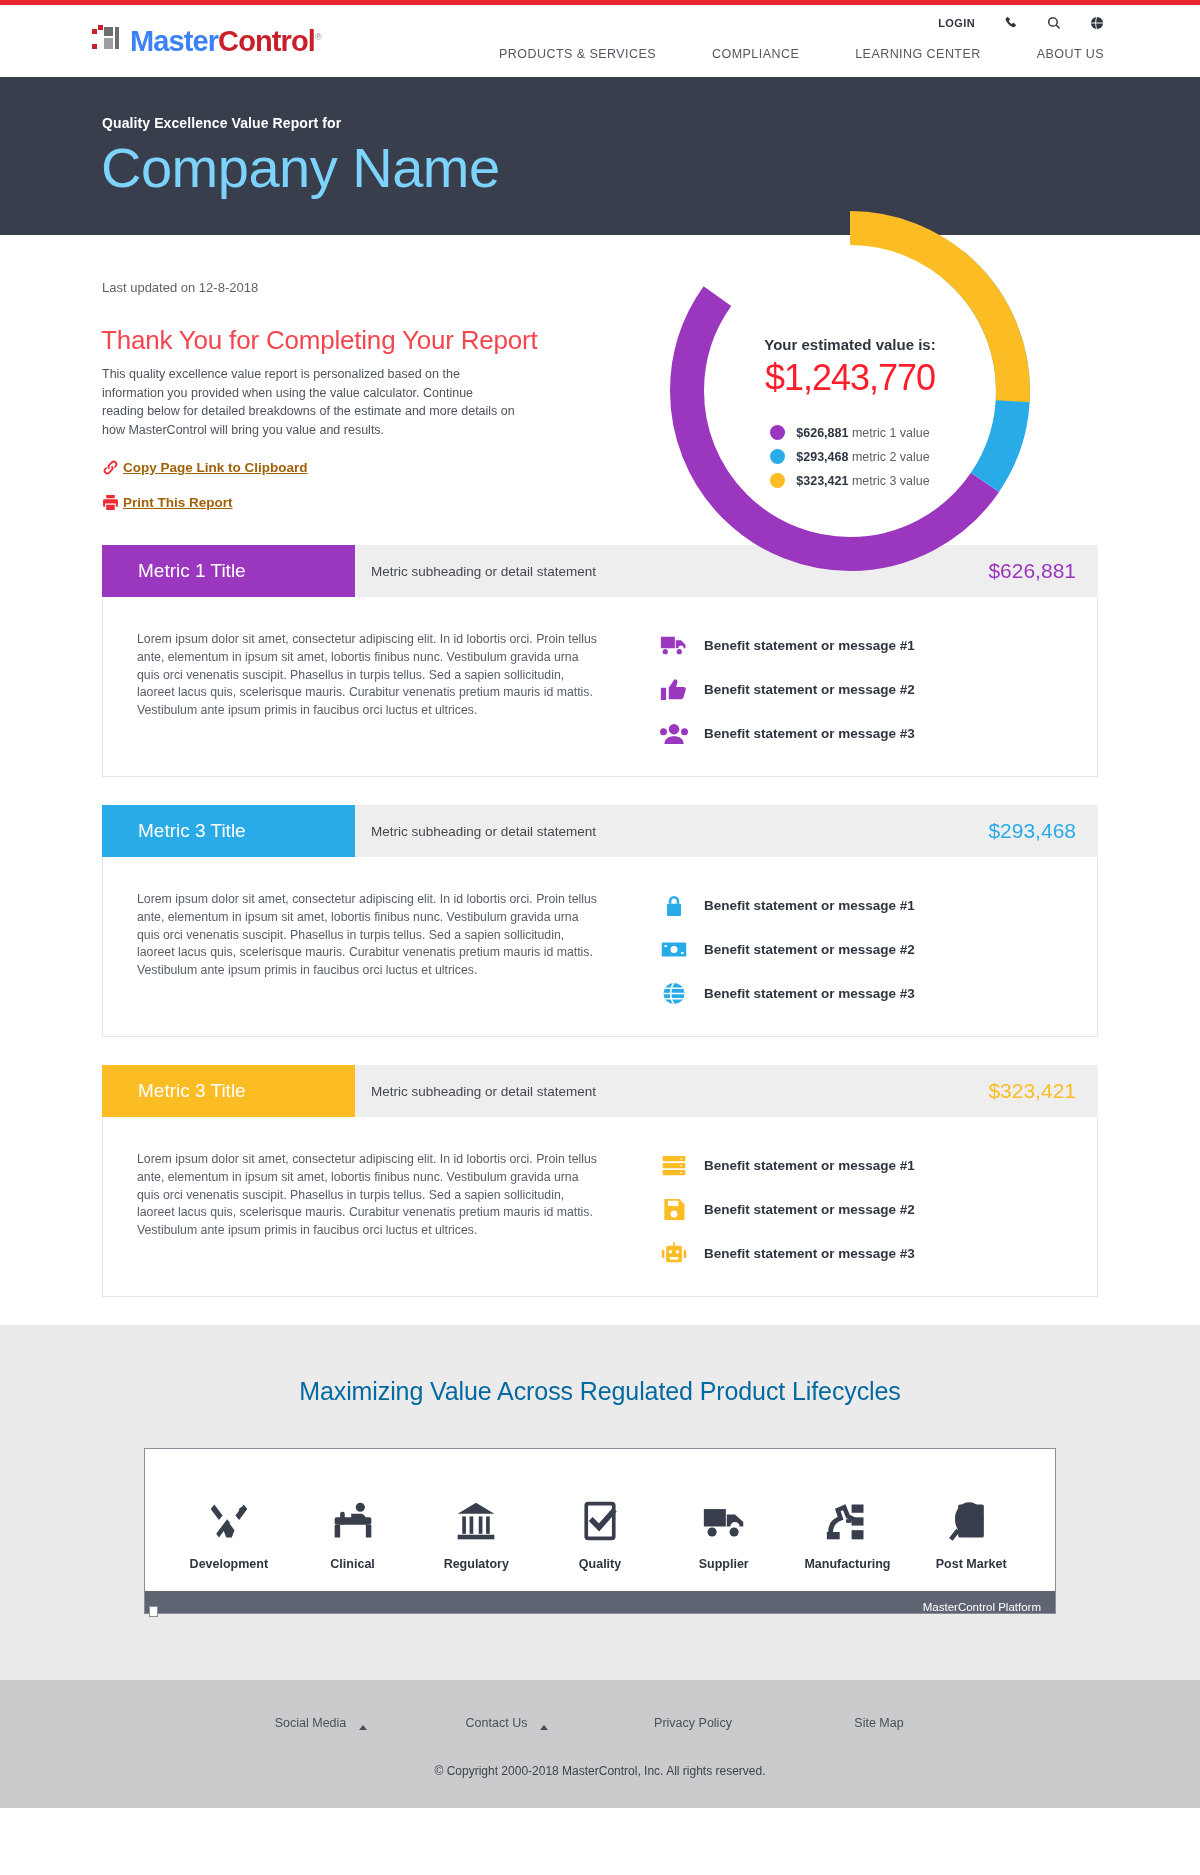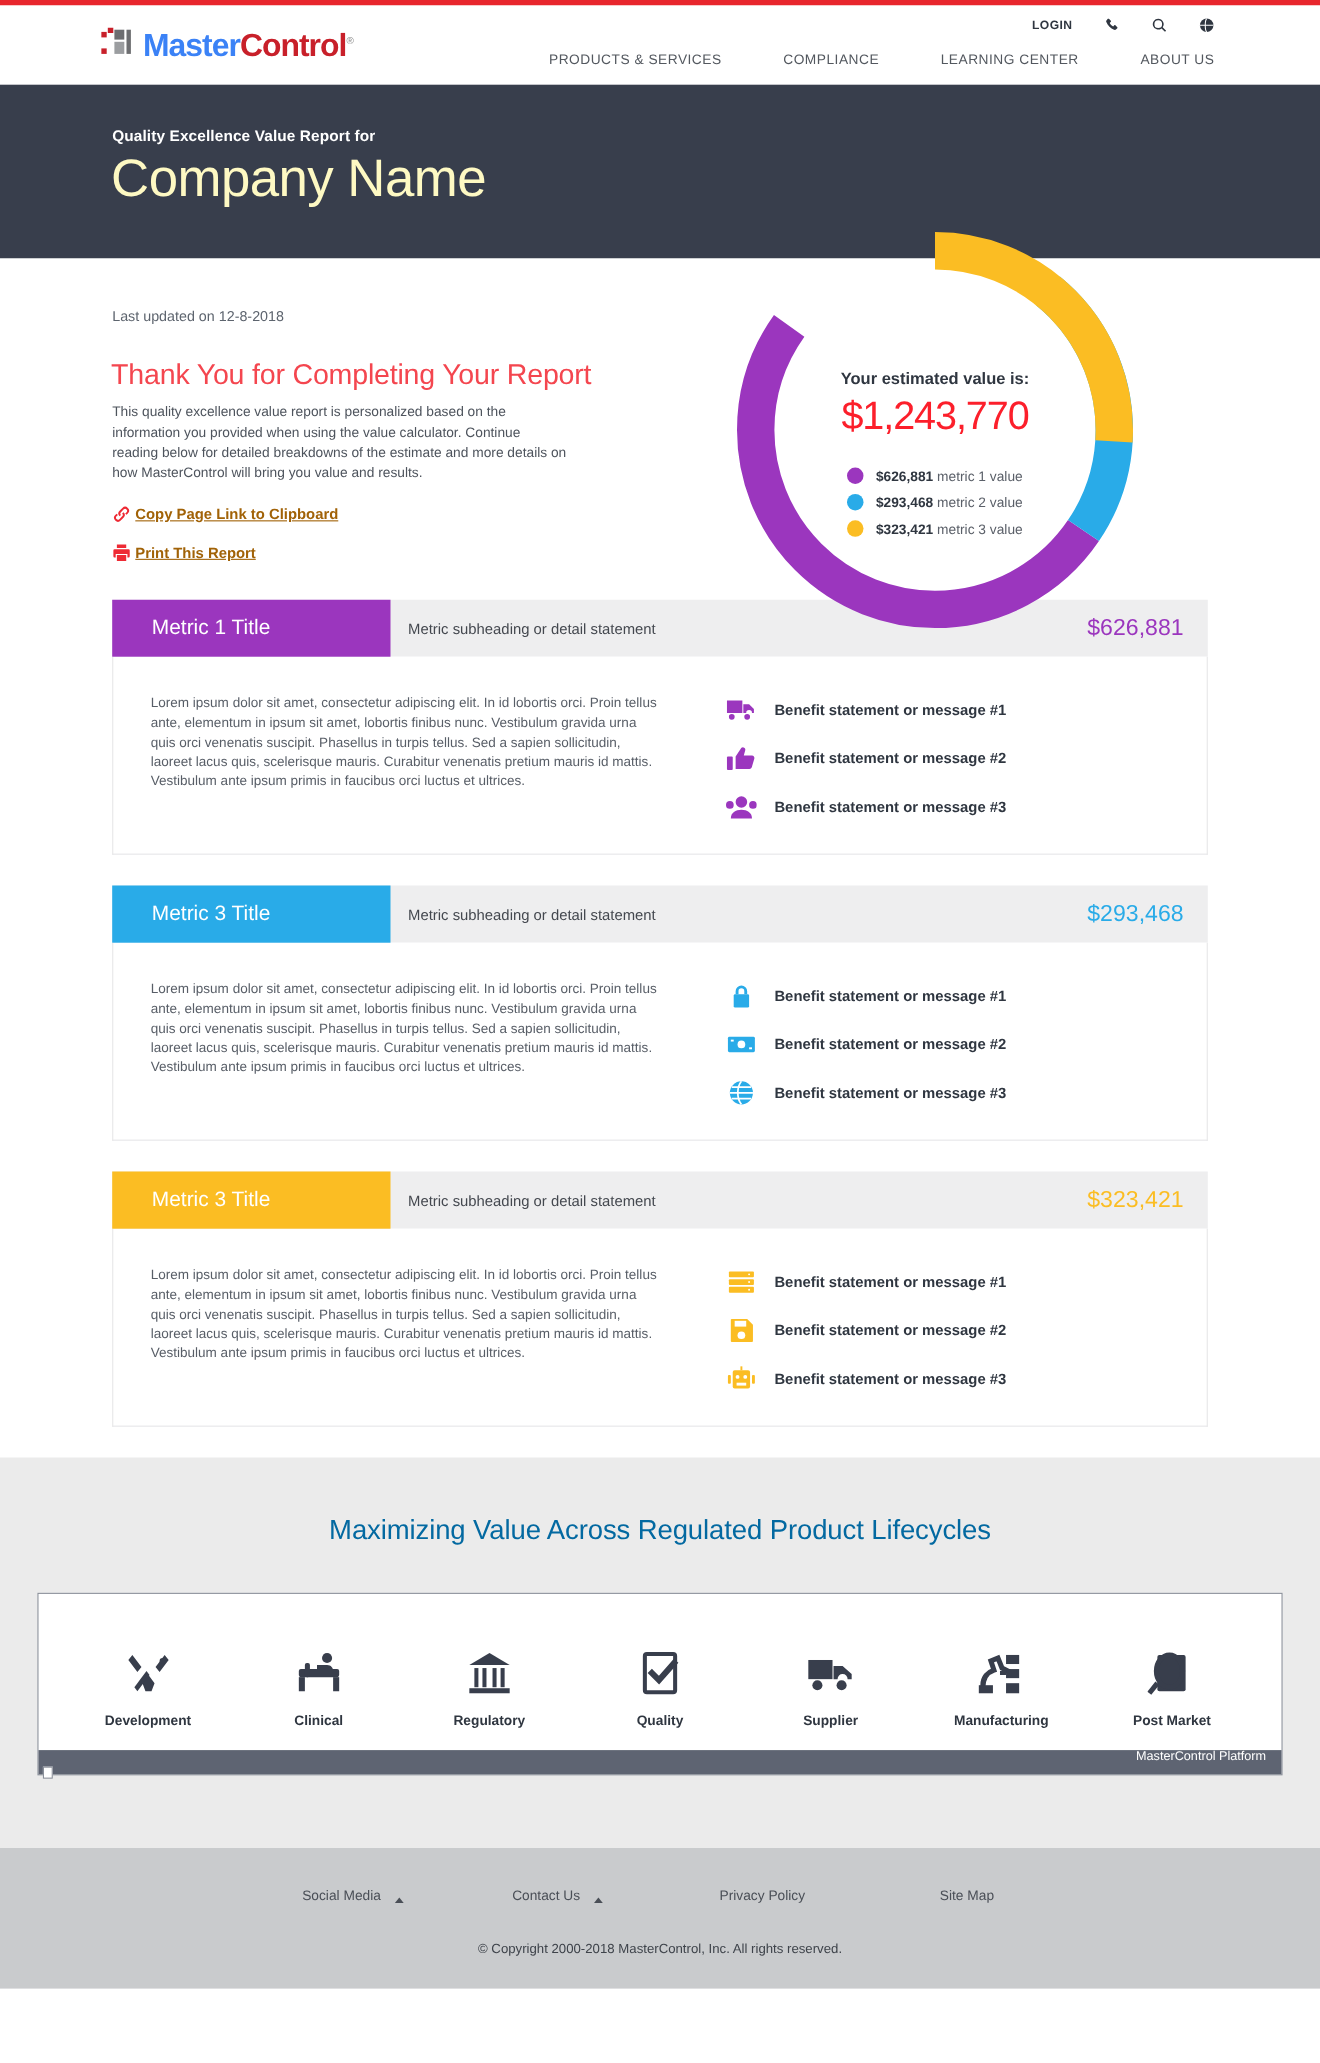--- a/index.html
+++ b/index.html
@@ -28,21 +28,21 @@
   .utility .login { font-size:11px; font-weight:700; color:#2f3640; letter-spacing:.4px; }
   .uicon { width:15px; height:15px; color:#2f3640; display:flex; align-items:center; justify-content:center; }
   .uicon svg { width:14px; height:14px; fill:currentColor; }
 
   .mainnav { position:absolute; right:96px; top:42px; display:flex; gap:56px; }
   .mainnav a { font-size:12.5px; color:#53585f; letter-spacing:.45px; text-decoration:none; }
 
   
   .hero { height:158px; background:#383e4c; position:relative; }
   .hero-eyebrow { position:absolute; left:102px; top:38px; font-size:14px; font-weight:700; color:#fff; letter-spacing:.1px; }
-  .hero-title { position:absolute; left:101px; top:58px; font-size:48px; font-weight:300; color:#fef9c3; letter-spacing:-0.5px; }
+  .hero-title { position:absolute; left:101px; top:58px; font-size:56px; font-weight:300; color:#7dd3fc; letter-spacing:-0.5px; }
 
   
   .band { position:relative; height:310px; background:#fff; }
   .lastupdated { position:absolute; left:102px; top:45px; font-size:13px; color:#5d646e; }
   .thanks { position:absolute; left:101px; top:90px; font-size:26px; color:#f4464f; font-weight:400; letter-spacing:-0.2px; }
   .intro { position:absolute; left:102px; top:130px; width:415px; font-size:12.5px; line-height:18.5px; color:#4e545d; }
   .actions { position:absolute; left:102px; top:224px; }
   .action { display:flex; align-items:center; margin-bottom:18px; }
   .action .aicon { width:21px; color:#ee2a34; display:flex; align-items:center; }
   .action .aicon svg { width:17px; height:17px; fill:currentColor; }
@@ -72,27 +72,27 @@
   .card-benefits { flex:1; padding-left:60px; padding-top:2px; }
   .benefit { display:flex; align-items:center; margin-bottom:19px; }
   .benefit:last-child { margin-bottom:0; }
   .bicon { width:44px; flex:none; display:flex; align-items:center; justify-content:flex-start; }
   .bicon svg { width:28px; height:25px; fill:currentColor; }
   .btext { font-size:13.5px; font-weight:700; color:#2f3640; }
 
   
   .lifecycle { background:#ebebeb; padding:52px 0 66px 0; margin-top:28px; }
   .lc-title { text-align:center; font-size:25px; color:#0369a1; font-weight:400; margin-bottom:42px; letter-spacing:-0.1px; }
-  .lc-box { width:1132px; margin:0 auto; background:#fff; border:1px solid #8a8f99; }
+  .lc-box { width:912px; margin:0 auto; background:#fff; border:1px solid #8a8f99; }
   .lc-row { display:flex; padding:38px 22px 20px 22px; }
   .lc-item { flex:1; display:flex; flex-direction:column; align-items:center; }
   .lc-ico { height:56px; display:flex; align-items:flex-end; justify-content:center; color:#383e4c; }
   .lc-ico svg { fill:currentColor; }
   .lc-label { margin-top:14px; font-size:12.5px; font-weight:700; color:#2f3640; }
-  .lc-bar { height:22px; background:#5e6472; display:flex; align-items:flex-start; justify-content:flex-end; padding-right:14px; position:relative; }
+  .lc-bar { height:22px; background:#5e6472; display:flex; align-items:flex-end; justify-content:flex-end; padding-right:14px; position:relative; }
   .lc-bar span { font-size:11.5px; color:#fff; }
   .lc-bar:before { content:""; position:absolute; left:4px; bottom:-4px; width:7px; height:9px; background:#fff; border:1px solid #8a8f99; }
 
   
   .footer { background:#c9cbcd; padding:36px 0 30px 0; }
   .flinks { display:flex; justify-content:center; gap:0; }
   .flink { font-size:12.5px; color:#4a4f57; width:186px; text-align:center; display:flex; align-items:flex-end; justify-content:center; gap:13px; }
   .caret { width:0;height:0;border-left:4px solid transparent;border-right:4px solid transparent;border-bottom:5px solid #4a4f57; display:inline-block; }
   .copyright { text-align:center; margin-top:34px; font-size:12px; color:#3e434a; }
 </style>

